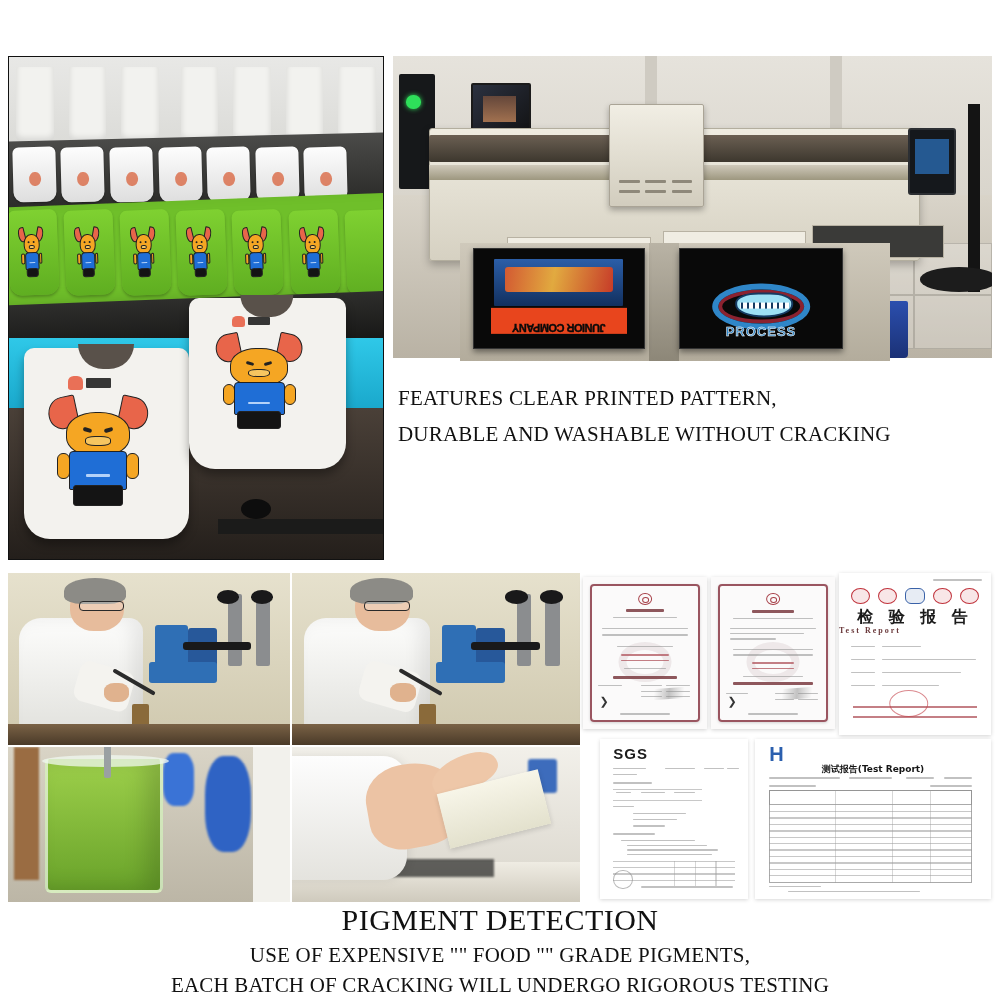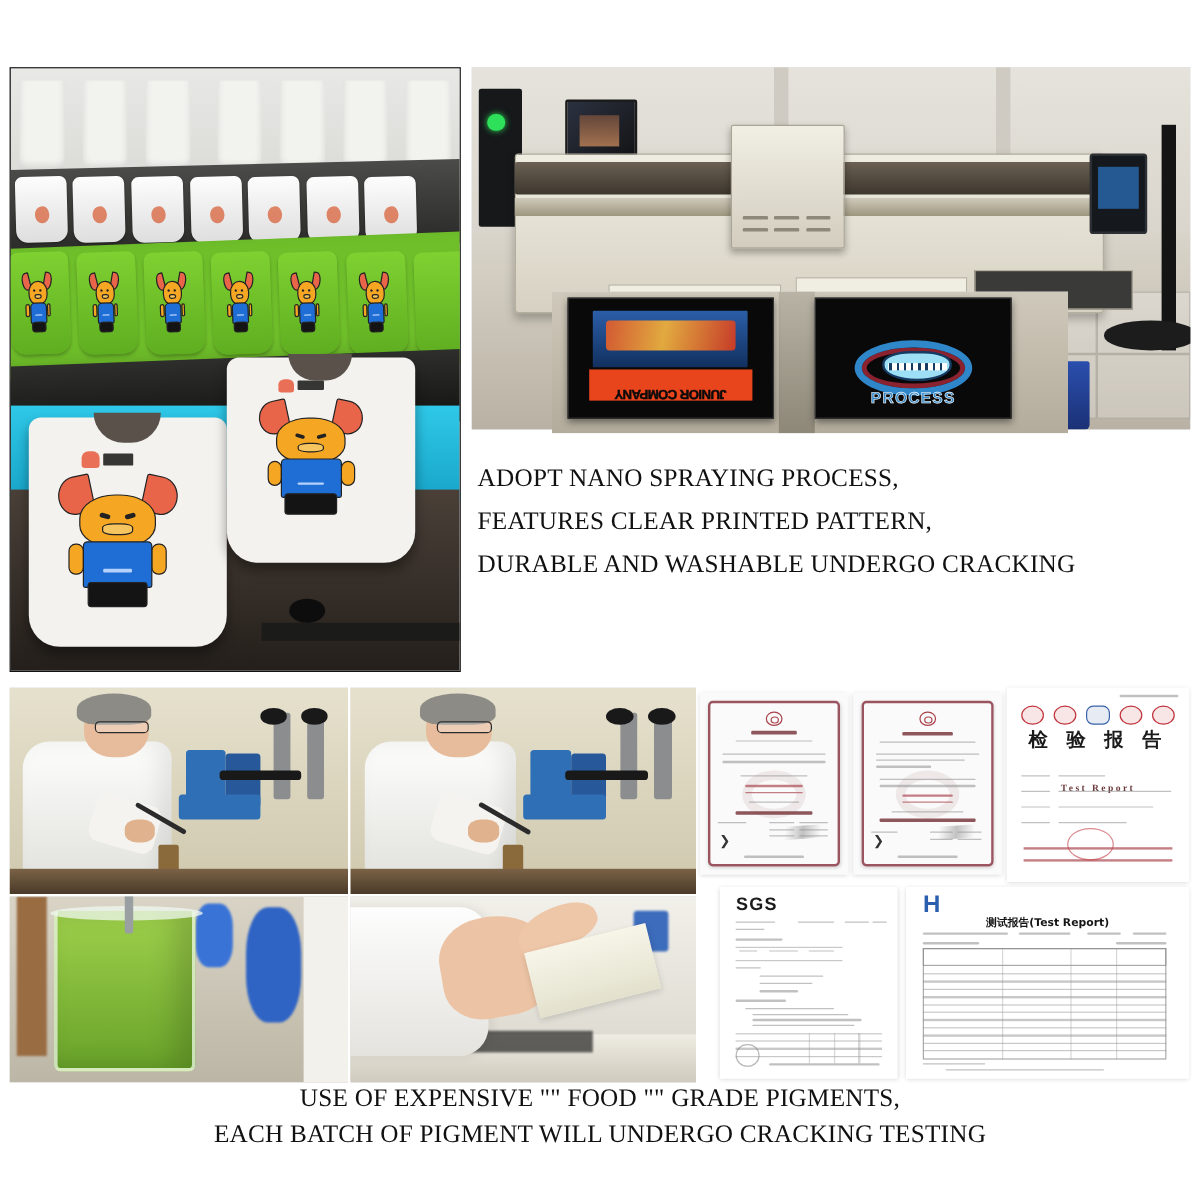--- a/index.html
+++ b/index.html
@@ -262,23 +262,23 @@
 
   #doc-report { box-shadow:0 1px 4px rgba(0,0,0,.18); }
   .rp-logos { position:absolute; left:8%; top:9%; width:84%; height:10%; display:flex;
               justify-content:space-between; align-items:center; }
   .rp-logo { width:15%; height:100%; border:1.4px solid #c0333c; border-radius:50%;
               background:rgba(200,60,70,.13); }
   .rp-logo.blue { border-color:#3a62a8; background:rgba(58,98,168,.12); border-radius:6px; }
   .rp-cn { position:absolute; left:0; top:21%; width:100%; text-align:center;
               font-size:16px; font-weight:bold; color:#1a1a1a; letter-spacing:5px;
               font-family:"DejaVu Sans", sans-serif; }
-  .rp-en { position:absolute; left:0; top:33%; width:100%; text-align:center;
+  .rp-en { position:absolute; left:0; top:33%; width:100%; text-align:left;
               font-size:8px; font-weight:bold; color:#6b3a3c; letter-spacing:2px;
-              font-family:"Liberation Serif", serif;margin-top:26px; }
+              font-family:"Liberation Serif", serif; }
   .rp-stamp { position:absolute; left:46%; bottom:11%; width:26%; height:17%;
               transform:translateX(-50%); border:1.6px solid #c23a42; border-radius:50%; opacity:.6; }
   .rp-footline { position:absolute; height:2px; background:#b0545c; opacity:.75; }
 
   #doc-sgs { box-shadow:0 1px 4px rgba(0,0,0,.16); }
   .sgs-logo { position:absolute; left:9%; top:4%; font-size:15px; font-weight:bold;
               letter-spacing:1px; color:#1b1b1b; font-family:"Liberation Sans",sans-serif; }
   .sgs-stamp{ position:absolute; left:9%; bottom:6%; width:13%; height:12%;
               border:1.2px solid #8a8a8a; border-radius:50%; opacity:.6; }
   .tbl-row { position:absolute; height:1.4px; background:#9b9b9b; opacity:.55; }
@@ -544,23 +544,22 @@
       <div class="bs-art-shark">
         <div class="ring"></div>
         <div class="mouth"></div>
         <div class="teeth"></div>
       </div>
       <div class="bs-text-shark">PROCESS</div>
     </div>
   </div>
 
   <div class="txtblock" id="pattern-block">
-    <div class="l">ADOPT NANO SPRAYING PROCESS,</div>
     <div class="l">FEATURES CLEAR PRINTED PATTERN,</div>
-    <div class="l">DURABLE AND WASHABLE UNDERGO CRACKING</div>
+    <div class="l">DURABLE AND WASHABLE WITHOUT CRACKING</div>
   </div>
 
   <div class="photo" id="photo-lab-a">
     <div class="lab-bg"></div>
     <div class="lab-mach" style="left:52%; top:30%; width:12%; height:28%;"></div>
     <div class="lab-mach2" style="left:64%; top:32%; width:10%; height:26%;"></div>
     <div class="lab-mach" style="left:50%; top:52%; width:24%; height:12%;"></div>
     <div class="lab-metal" style="left:78%; top:12%; width:5%; height:42%;"></div>
     <div class="lab-metal" style="left:88%; top:12%; width:5%; height:42%;"></div>
     <div class="lab-dark" style="left:74%; top:10%; width:8%; height:8%; border-radius:50%;"></div>
@@ -755,17 +754,18 @@
       <div class="tbl-row" style="left:6%; top:73%; width:86%;"></div>
       <div class="tbl-row" style="left:6%; top:77%; width:86%;"></div>
       <div class="tbl-row" style="left:6%; top:81%; width:86%;"></div>
       <div class="tbl-row" style="left:6%; top:85%; width:86%;"></div>
       <div class="cl" style="left:6%;  top:92%; width:22%; height:1.2px;"></div>
       <div class="cl" style="left:14%; top:95%; width:56%; height:1.2px;"></div>
     </div>
   </div>
 
   <div class="txtblock" id="pigment-block">
+    <div class="h">PIGMENT DETECTION</div>
     <div class="l">USE OF EXPENSIVE "" FOOD "" GRADE PIGMENTS,</div>
-    <div class="l">EACH BATCH OF PIGMENT WILL UNDERGO CRACKING TESTING</div>
+    <div class="l">EACH BATCH OF CRACKING WILL UNDERGO RIGOROUS TESTING</div>
   </div>
 
 </div>
 
 </body></html>

